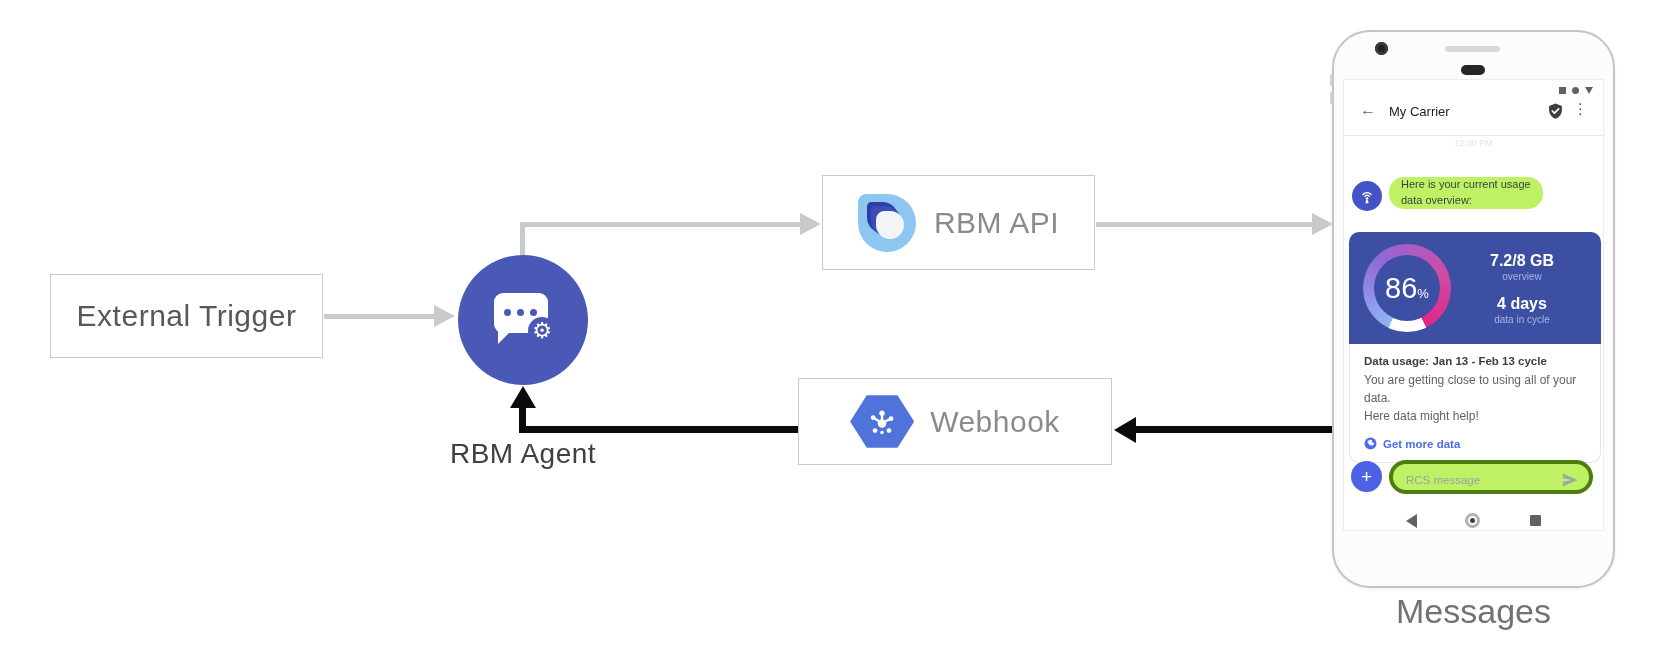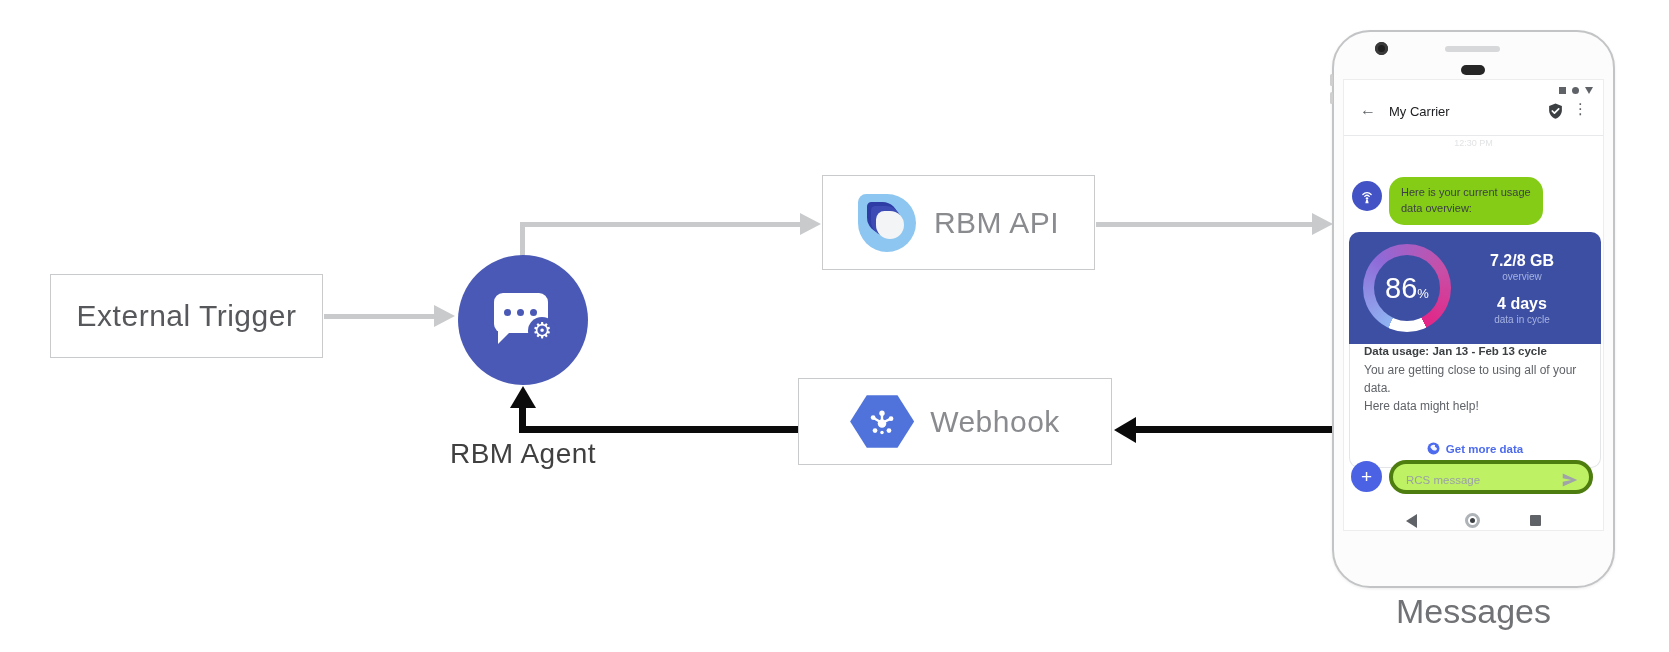--- a/index.html
+++ b/index.html
@@ -58,37 +58,37 @@
   .st-tri { width:0; height:0; border-left:4.5px solid transparent; border-right:4.5px solid transparent; border-top:7px solid #5f6368; }
 
   .hdr-back { position:absolute; left:16px; top:21px; font-size:16px; color:#5f6368; }
   .hdr-title { position:absolute; left:45px; top:24px; font-size:13px; color:#202124; }
   .hdr-shield { position:absolute; right:39px; top:22px; width:17px; height:18px; }
   .hdr-dots { position:absolute; right:15px; top:20px; font-size:15px; color:#5f6368; letter-spacing:0; }
   .hdr-divider { position:absolute; left:0; right:0; top:55px; height:1px; background:#e7e9eb; }
   .timestamp { position:absolute; left:0; right:0; top:58px; text-align:center; font-size:9px; color:#e2e3e5; }
 
   .avatar { position:absolute; left:8px; top:101px; width:30px; height:30px; border-radius:50%; background:#4353c5; display:flex; align-items:center; justify-content:center; }
-  .bubble { position:absolute; left:45px; top:97px; background:#84cc16; border-radius:15px; padding:8px 12px; font-size:11px; line-height:1.45; color:#3c4043; }
+  .bubble { position:absolute; left:45px; top:97px; background:#bef264; border-radius:15px; padding:0 12px; font-size:11px; line-height:1.45; color:#3c4043; }
 
   .card { position:absolute; left:5px; top:152px; width:252px; }
   .card-top { height:112px; background:#3d4fa3; border-radius:10px 10px 0 0; display:flex; align-items:center; }
   .gauge { position:relative; width:88px; height:88px; margin-left:14px; border-radius:50%;
            background:conic-gradient(from 205deg, #8fb4f2 0deg, #8f6ad8 110deg, #c84ea6 220deg, #e32586 309deg, #ffffff 309deg 360deg); }
   .gauge-hole { position:absolute; inset:11px; border-radius:50%; background:#3d4fa3; display:flex; align-items:center; justify-content:center; }
   .gauge-num { color:#fff; font-size:29px; font-weight:300; }
   .gauge-pct { color:#fff; font-size:13px; margin-top:10px; }
   .card-stats { flex:1; text-align:center; padding-right:8px; }
   .stat-big { color:#fff; font-size:16px; font-weight:bold; }
   .stat-sub { color:#a7b3e3; font-size:10px; margin-top:1px; }
   .stat-gap { height:13px; }
-  .card-bottom { background:#fff; border:1px solid #e4e5e7; border-top:none; border-radius:0 0 10px 10px; padding:1px 14px 12px; }
+  .card-bottom { background:#fff; border:1px solid #e4e5e7; border-top:none; border-radius:0 0 10px 10px; padding:11px 14px 12px; }
   .card-title { font-size:11.5px; font-weight:bold; color:#3c4043; }
   .card-body { font-size:12px; line-height:1.5; color:#5f6368; margin-top:4px; }
-  .card-action { margin-top:27px; display:flex; align-items:center; justify-content:center; gap:6px; color:#4d6bee; font-size:11.5px; font-weight:bold; }
+  .card-action { margin-top:12px; display:flex; align-items:center; gap:6px; color:#4d6bee; font-size:11.5px; font-weight:bold; }
 
   .plus-btn { position:absolute; left:7px; top:381px; width:31px; height:31px; border-radius:50%; background:#4a62e3; color:#fff; font-size:19px; display:flex; align-items:center; justify-content:center; }
   .compose-pill { position:absolute; left:45px; top:380px; width:204px; height:34px; border:4px solid #4d7c0f; border-radius:17px; background:#bef264; }
   .compose-input { position:absolute; left:13px; top:2px; width:150px; height:28px; border:none; outline:none; font-size:11.5px; color:#3c4043; background:transparent; font-family:inherit; }
   .compose-input::placeholder { color:#9aa0a6; }
   .send-icon { position:absolute; right:10px; top:8px; }
 
   .nav-back { position:absolute; left:62px; top:434px; width:0; height:0; border-top:7px solid transparent; border-bottom:7px solid transparent; border-right:11px solid #5f6368; }
   .nav-home { position:absolute; left:121px; top:433px; width:15px; height:15px; border-radius:50%; border:3px solid #aeb3b8; background:#fff; }
   .nav-home-dot { position:absolute; left:2px; top:2px; width:5px; height:5px; border-radius:50%; background:#3c4043; }

